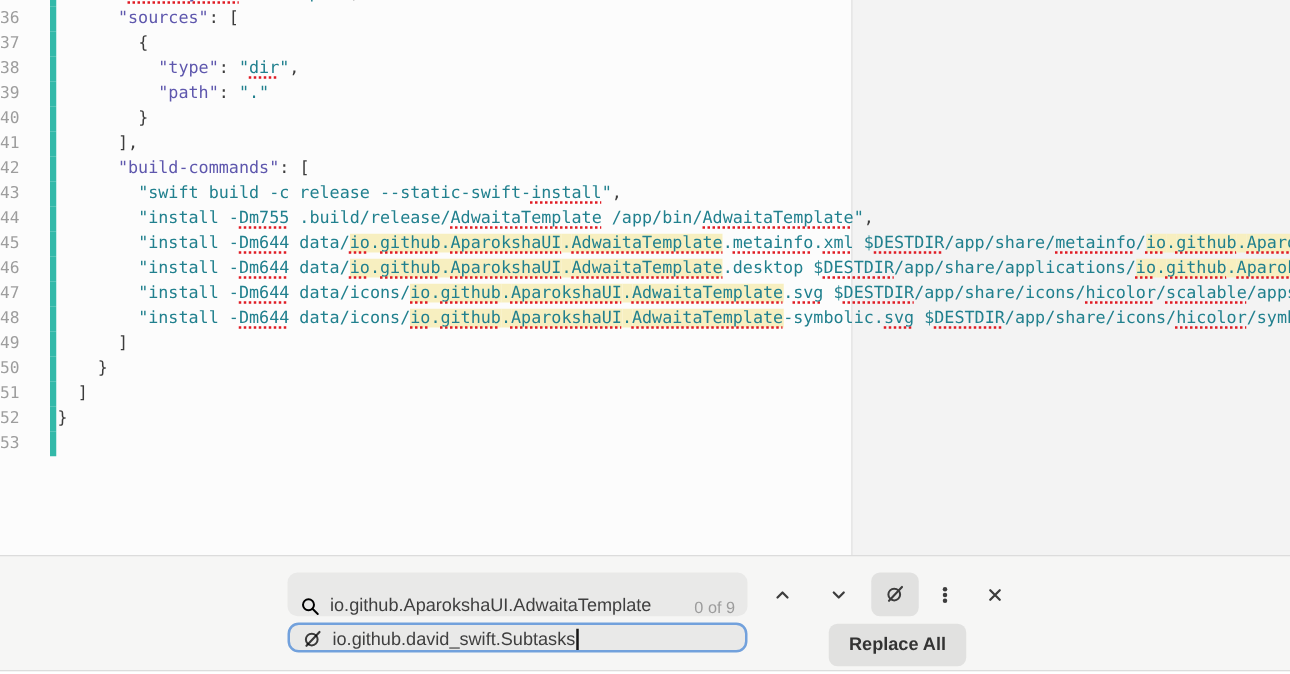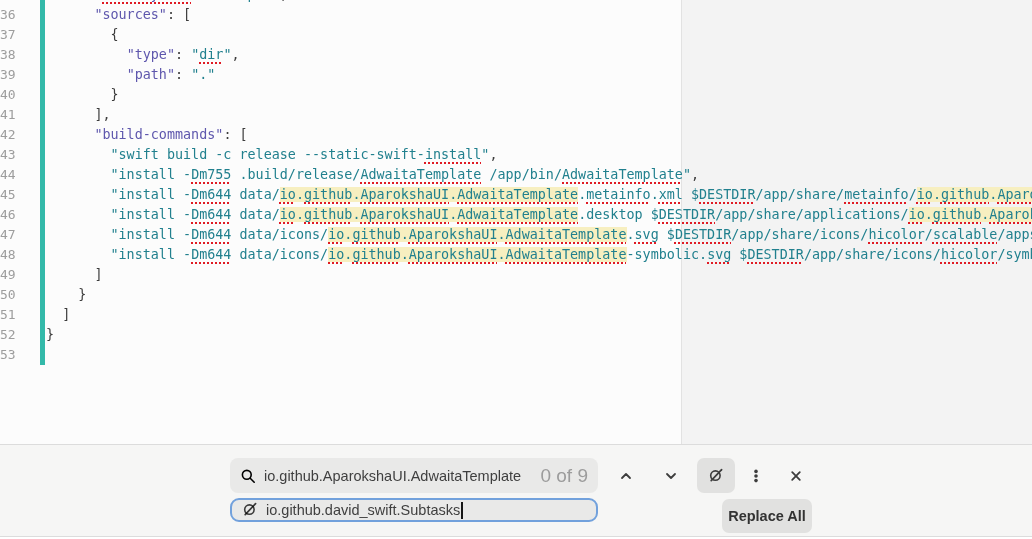--- a/index.html
+++ b/index.html
@@ -14,32 +14,32 @@
   .ln{position:absolute;left:0;top:0;width:33px;text-align:left;color:var(--line_number);font-size:13px;font-family:"DejaVu Sans Mono",monospace}
   .chbar{position:absolute;left:40px;top:0;width:5px;height:20px;background:var(--change_bar)}
   .code{position:absolute;left:46px;top:0;white-space:pre}
   .cw{color:var(--plain)} .cp{color:var(--punct)}
   .ck{color:var(--key)} .cs{color:var(--string)}
   .sq{text-decoration-line:underline;text-decoration-style:dotted;text-decoration-color:var(--squiggle);text-decoration-thickness:1.6px;text-underline-offset:2.6px}
   .hl{background:var(--match_highlight)}
 
   
   .panel{position:absolute;left:0;top:444px;width:1032px;height:93px;box-sizing:border-box;background:var(--panel_bg);border-top:1px solid var(--panel_border);border-bottom:1px solid var(--panel_border)}
-  .entry{position:absolute;display:flex;align-items:center;background:var(--entry_bg);border-radius:8px;padding:0 10px;box-sizing:border-box}
+  .entry{position:absolute;display:flex;align-items:flex-end;background:var(--entry_bg);border-radius:8px;padding:0 10px;box-sizing:border-box}
   .entry svg{flex:0 0 auto;margin-right:8px}
   .search-entry{left:230px;top:13px;width:368px;height:35px}
   .replace-entry{left:230px;top:53px;width:368px;height:24px;border:2px solid var(--focus_ring);border-radius:9px;background:var(--entry_bg)}
   .val{font-size:14.5px;color:var(--entry_text);white-space:pre}
-  .count{margin-left:auto;font-size:19px;color:var(--entry_count)}
+  .count{margin-left:auto;font-size:13px;color:var(--entry_count)}
   .caret{display:inline-block;width:1.5px;height:17px;background:#161616;margin-left:1px}
   .icon-btn{position:absolute;top:13px;width:38px;height:35px;display:flex;align-items:center;justify-content:center;background:transparent;border:none;padding:0;border-radius:7px;color:var(--icon);cursor:pointer}
   .icon-btn.active{background:var(--button_active_bg)}
   .btn{position:absolute;top:54px;height:34px;border:none;border-radius:7px;font-family:"Liberation Sans",sans-serif;font-size:14.5px;font-weight:700;cursor:pointer}
   .btn-replace{left:606px;width:74px;background:var(--button_bg);color:var(--button_disabled_text)}
-  .btn-replace-all{left:722px;width:90px;background:var(--button_active_bg);color:var(--button_text)}
+  .btn-replace-all{left:663px;width:110px;background:var(--button_active_bg);color:var(--button_text)}
 </style>
 </head>
 <body>
 
 <div class="page">
 
   <div class="editor">
     <div class="margin-overlay"></div>
     <div class="lines">
         <div class="row">

